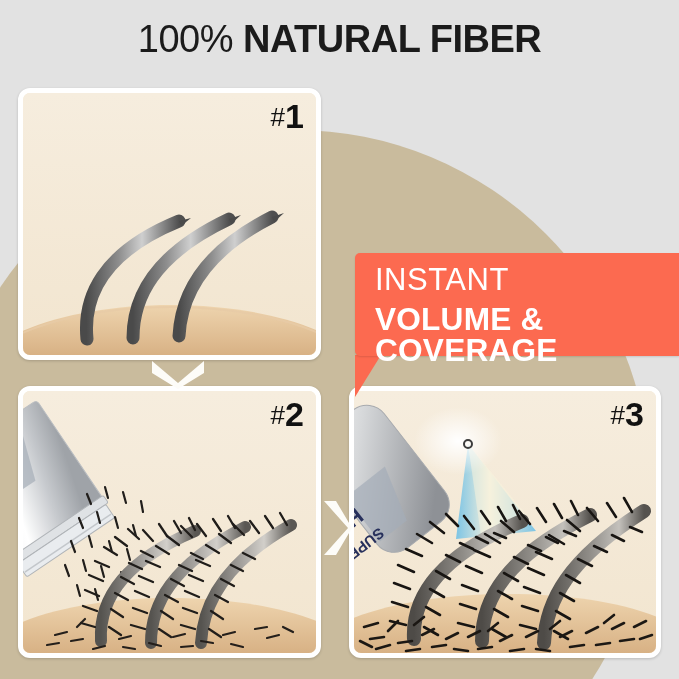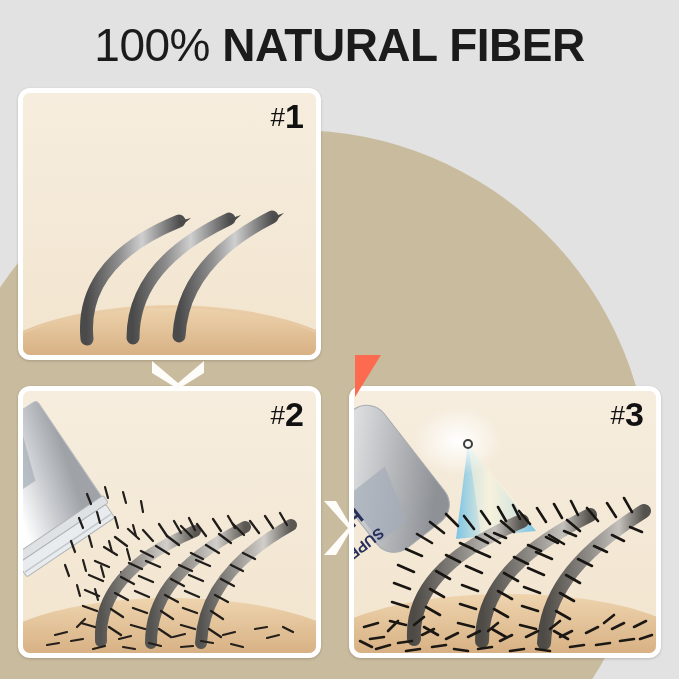--- a/index.html
+++ b/index.html
@@ -18,21 +18,21 @@
     left:-60px;top:130px;
     width:710px;height:710px;
     border-radius:50%;
     background:#c9bb9d;
   }
 
   
   .title{
     position:absolute;left:0;top:18px;width:679px;
     text-align:center;
-    font-size:46px;
+    font-size:38px;
     letter-spacing:-0.5px;
     color:#1b1b1b;
     white-space:nowrap;
     z-index:40;
   }
   .title .thin{font-weight:300;}
   .title .bold{font-weight:bold;}
 
   
   .panel{
@@ -461,14 +461,20 @@
       <polygon points="4,4 30,26 56,4 56,16 30,32 4,16" fill="#fdfcf8"></polygon>
     </svg>
   </div>
   <div class="arrow" id="arrow-right">
     <svg width="32" height="62" viewBox="0 0 32 62">
       <polygon points="4,3 28,30 4,57 16,57 32,30 16,3" fill="#fdfcf8"></polygon>
     </svg>
   </div>
 
   <div id="banner-tail"></div>
+  <div id="banner">
+    <div class="b-txt">
+      <span class="line1">INSTANT</span>
+      <span class="line2">VOLUME &amp; COVERAGE</span>
+    </div>
+  </div>
 
 </div>
 
 </body></html>

